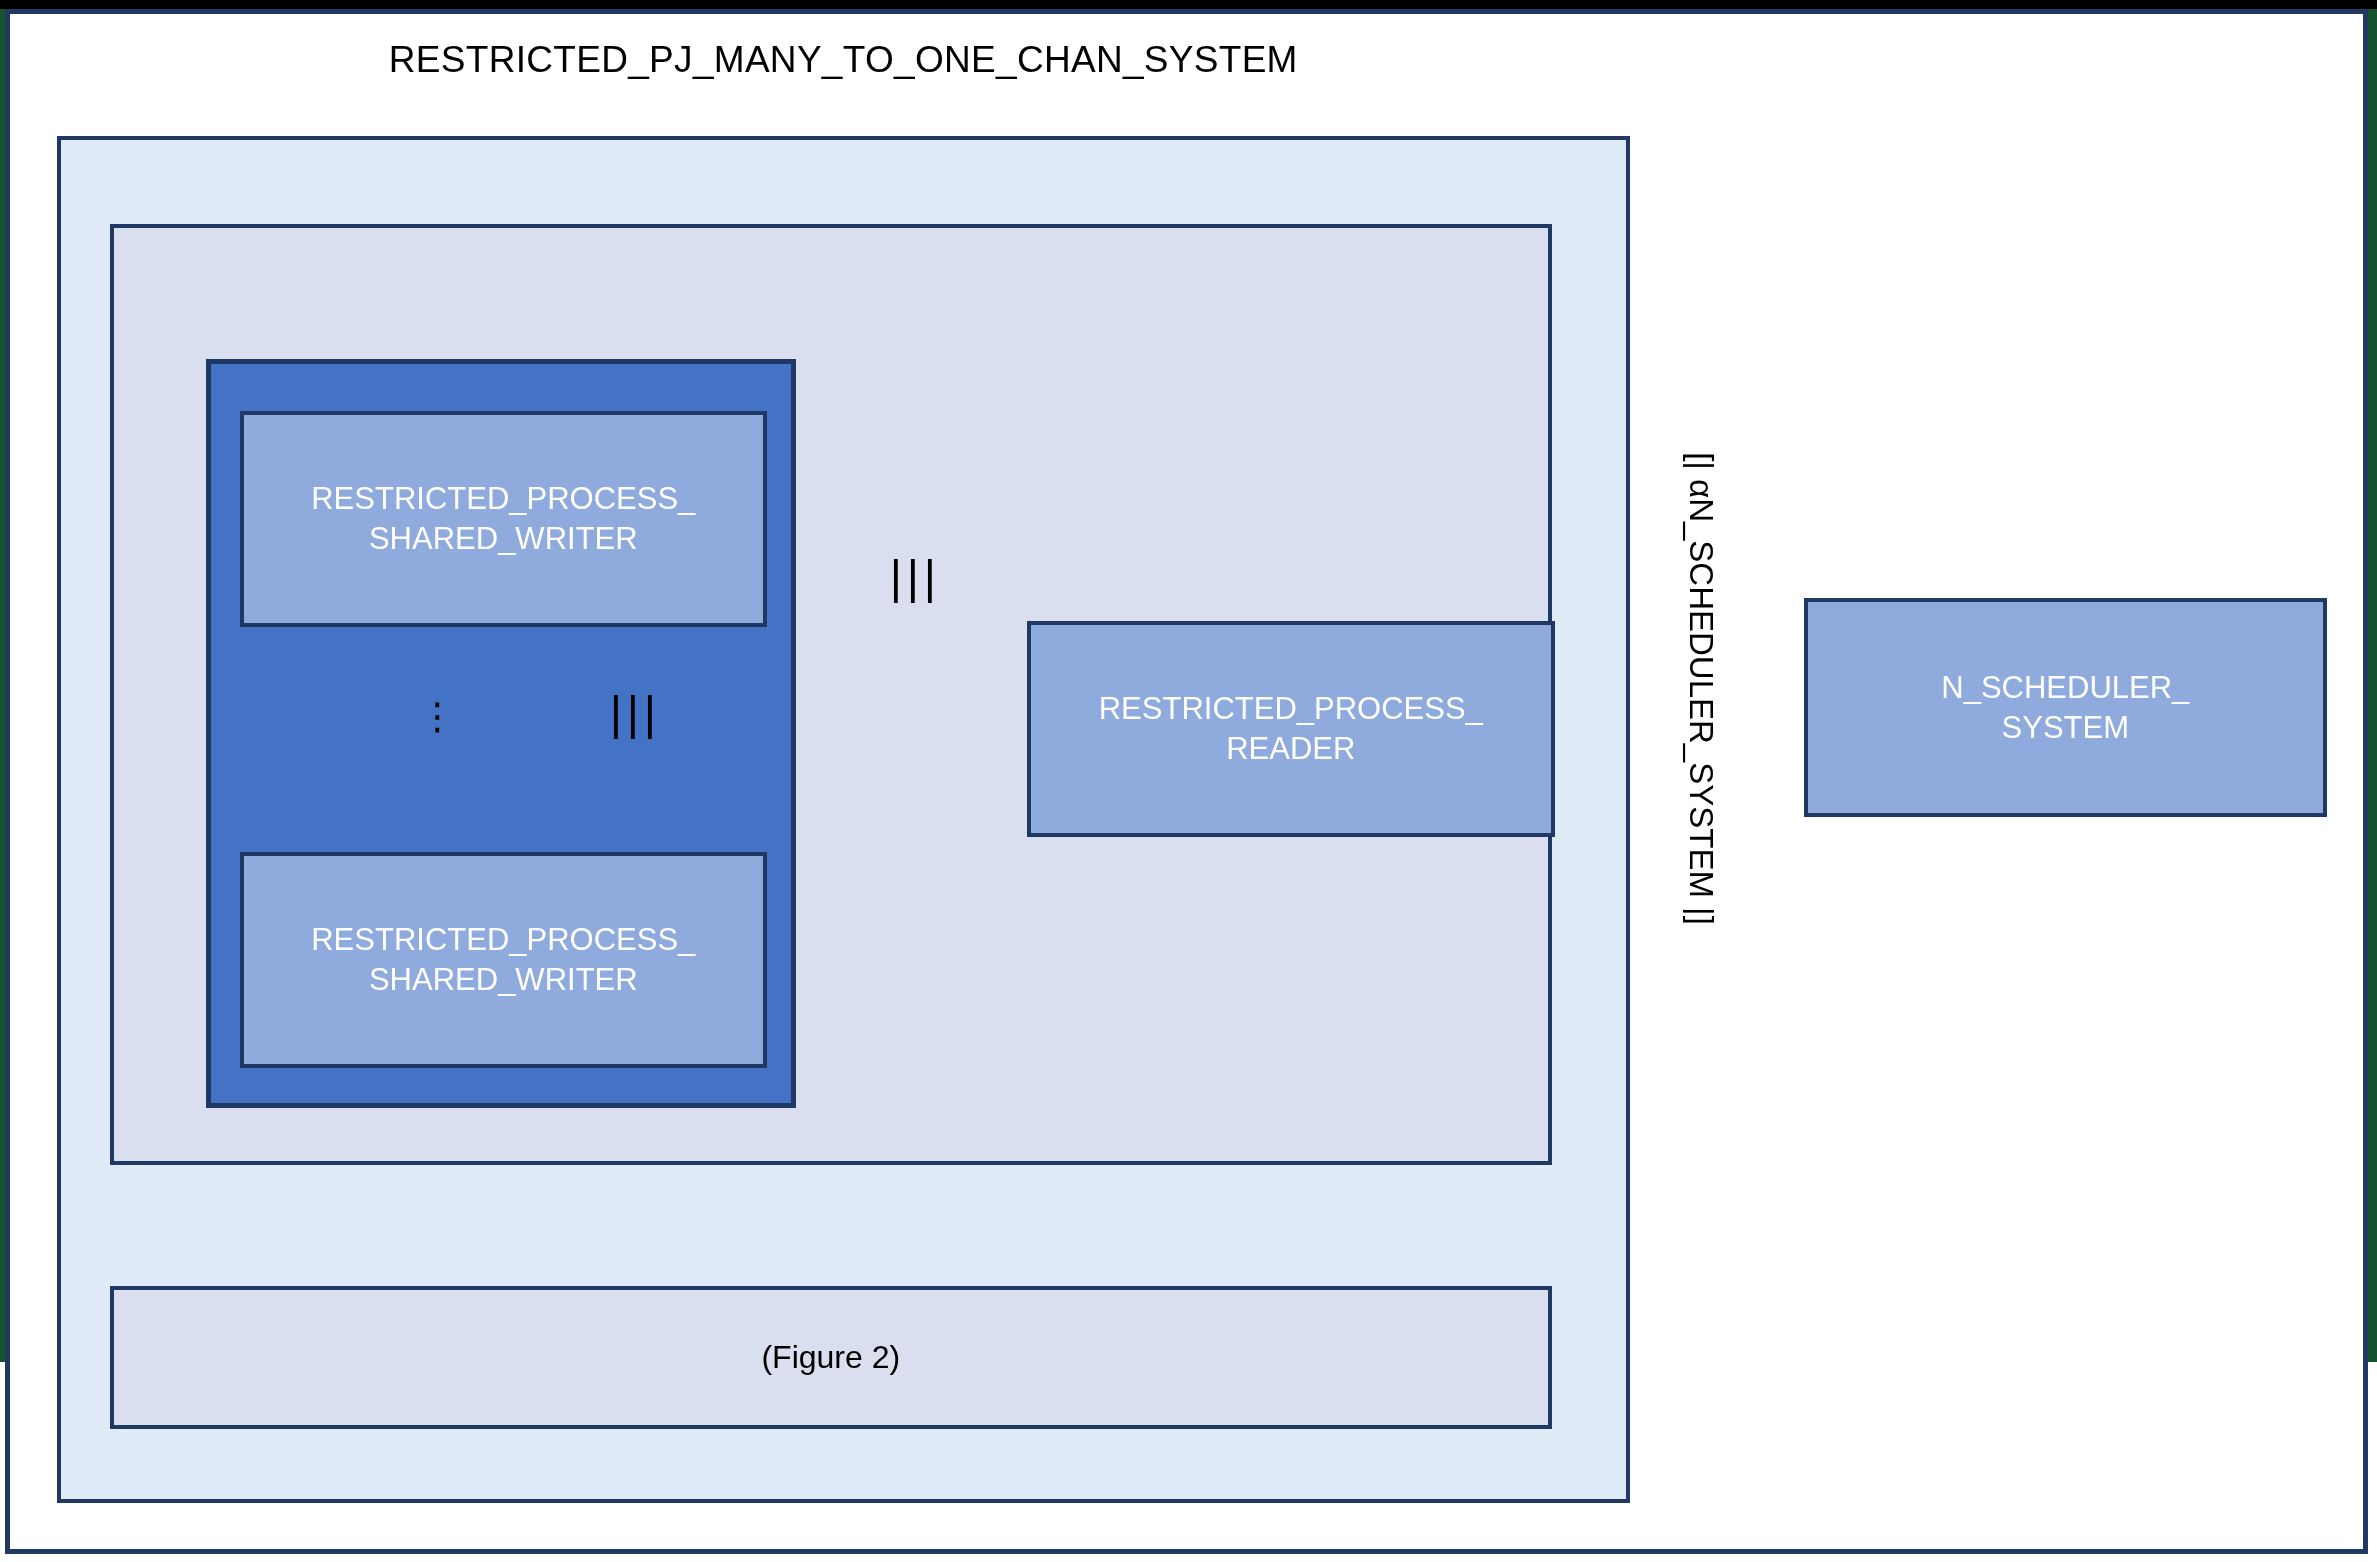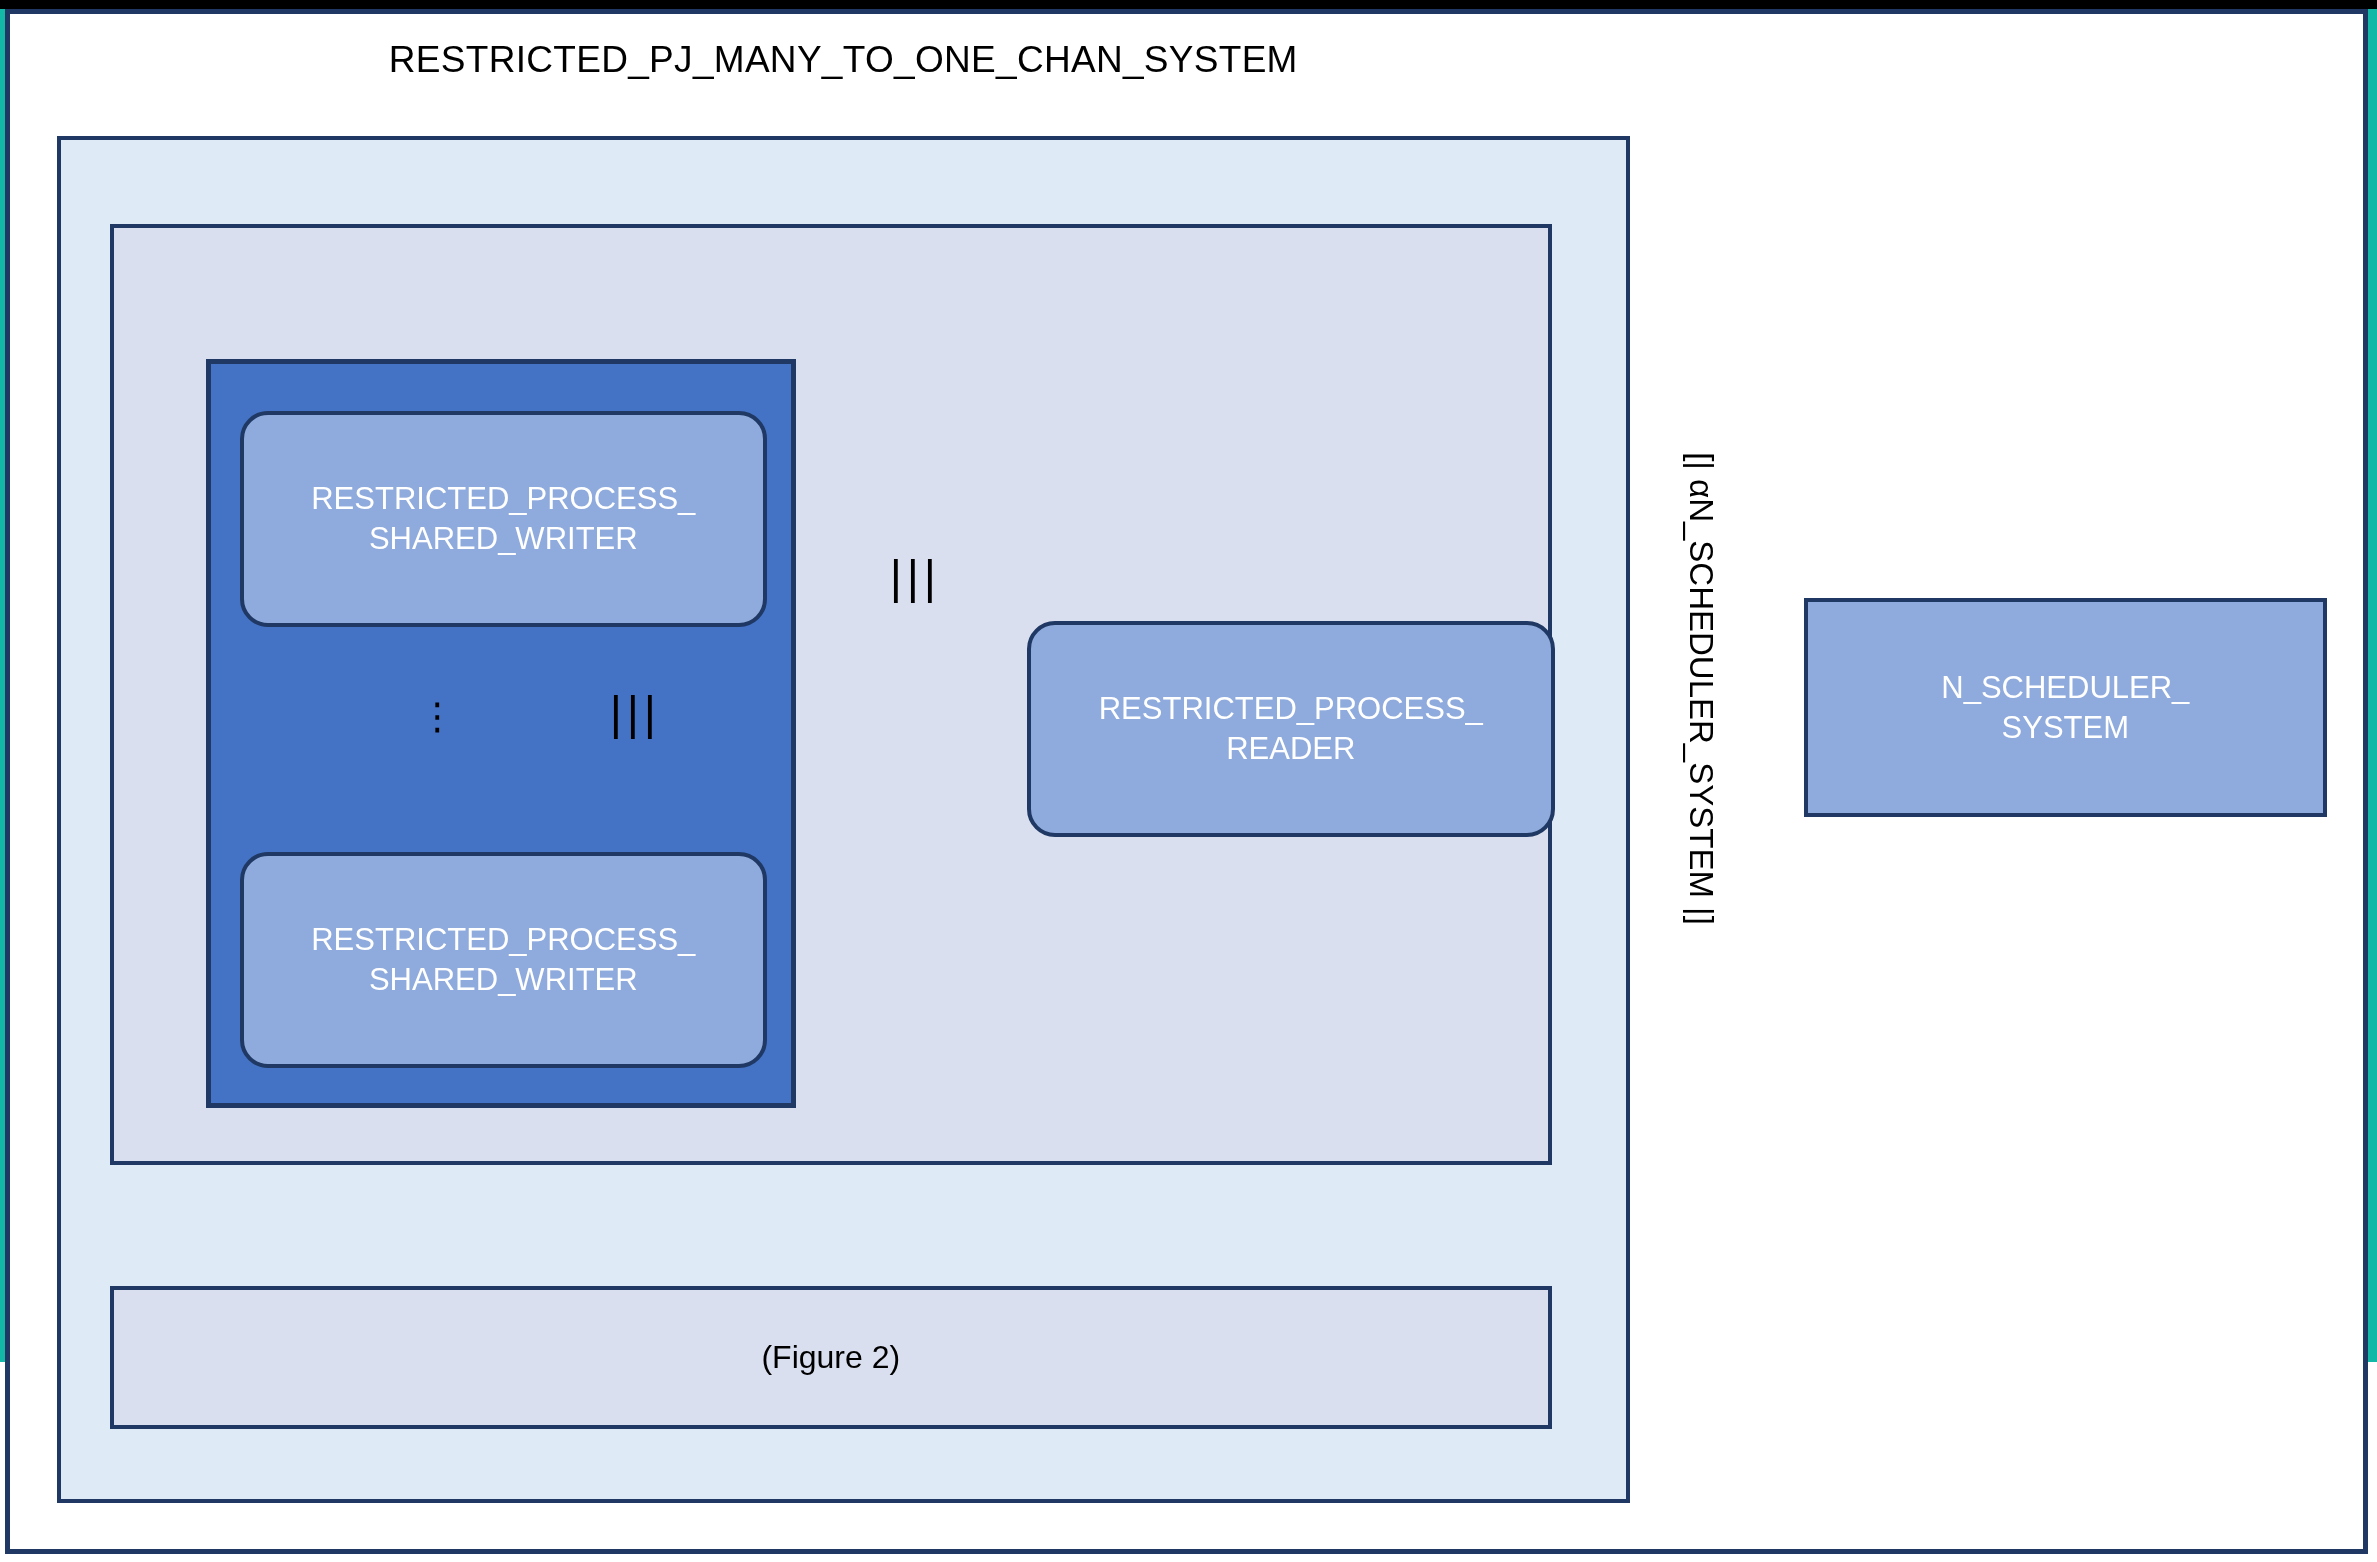--- a/index.html
+++ b/index.html
@@ -12,21 +12,21 @@
     height: 1562px;
     font-family: "Liberation Sans", sans-serif;
     overflow: hidden;
   }
 
   
   #page-root {
     position: relative;
     width: 2377px;
     height: 1362px;
-    background: #14b8a6;
+    background: #14532d;
   }
   .top-black-strip {
     position: absolute;
     left: 0; top: 0;
     width: 2377px;
     height: 9px;
     background: #000000;
   }
   .page-frame {
     position: absolute;
@@ -83,21 +83,20 @@
   .box-process {
     background: #8faadc;
     border-width: 4.2px;
     display: flex;
     align-items: center;
     justify-content: center;
     text-align: center;
     color: #ffffff;
     font-size: 31px;
     line-height: 1.28;
-    border-radius: 28px;
   }
   .box-writer-top {
     left: 29px;
     top: 47px;
     width: 527px;
     height: 216px;
   }
   .box-writer-bottom {
     left: 29px;
     top: 488px;

